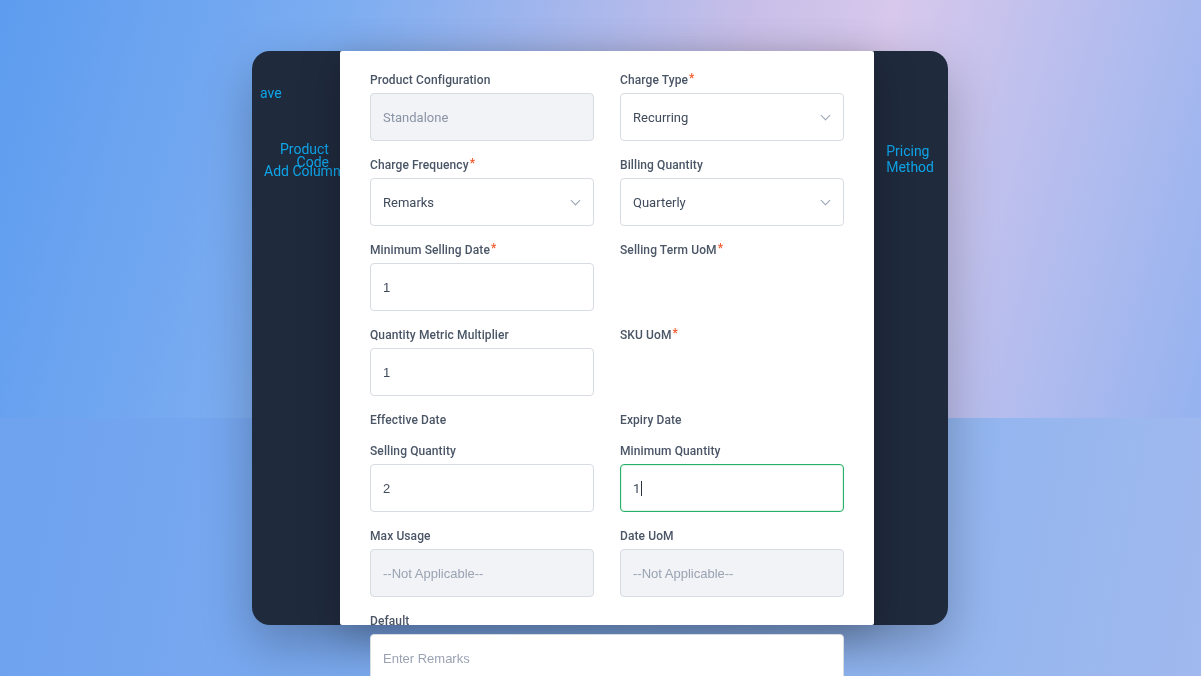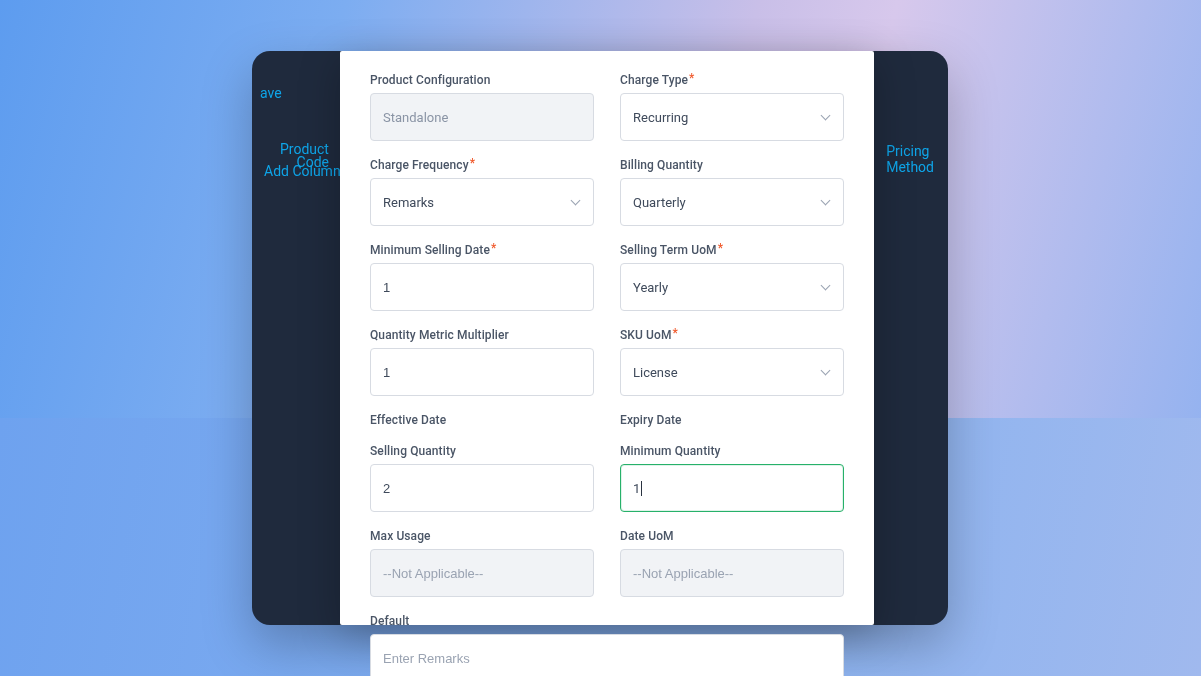--- a/index.html
+++ b/index.html
@@ -144,39 +144,31 @@
 
         <div class="field">
           <div class="lbl"><span>Minimum Selling Date</span><span class="req">*</span></div>
           <div class="ctl">
             <input value="1" style="">
           </div>
         </div>
 
         <div class="field">
           <div class="lbl"><span>Selling Term UoM</span><span class="req">*</span></div>
-          <div class="ctl">
-            <span>Yearly</span>
-            <span class="chev"></span>
-          </div>
         </div>
 
         <div class="field">
           <div class="lbl">Quantity Metric Multiplier</div>
           <div class="ctl">
             <input value="1" style="">
           </div>
         </div>
 
         <div class="field">
           <div class="lbl"><span>SKU UoM</span><span class="req">*</span></div>
-          <div class="ctl">
-            <span>License</span>
-            <span class="chev"></span>
-          </div>
         </div>
 
         <div class="field">
           <div class="lbl">Effective Date</div>
         </div>
 
         <div class="field">
           <div class="lbl">Expiry Date</div>
         </div>
 

